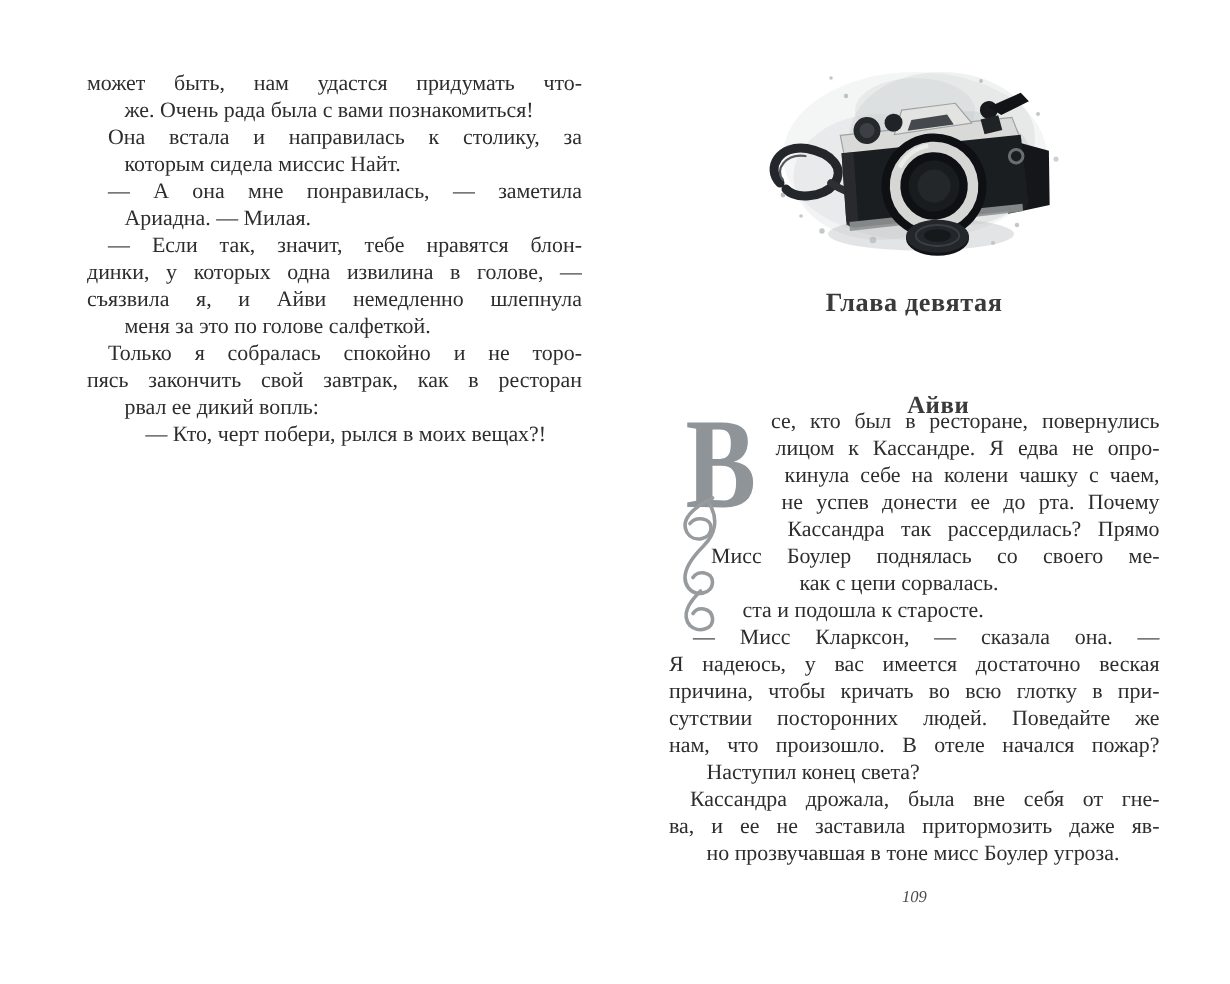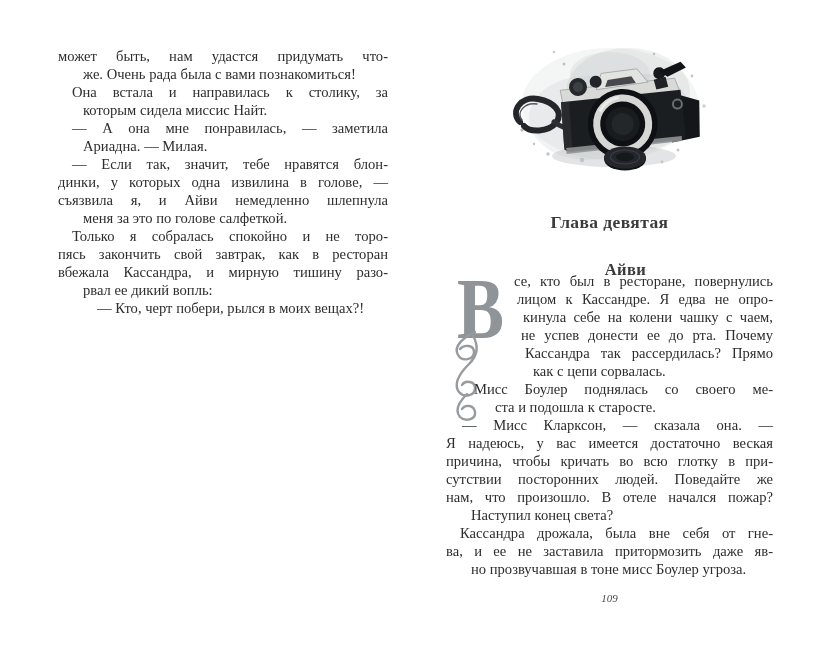--- a/index.html
+++ b/index.html
@@ -12,21 +12,21 @@
   .page.left{left:0;width:410px;}
   .page.right{left:410px;width:410px;}
   .textcol{position:absolute;font-size:14.6px;line-height:18px;}
   #leftcol{left:58px;top:47px;width:330px;}
   #rightcol{left:446px;top:272px;width:327px;}
   .line{text-align:justify;text-align-last:justify;height:18px;white-space:nowrap;}
   .line.end{text-align-last:left;margin-left:25px;}
   .line.j{white-space:normal;}
   .illus{position:absolute;left:492px;top:34px;width:230px;height:142px;}
   .chapter{
-    position:absolute;left:446px;top:212px;width:327px;margin:0;
+    position:absolute;left:446px;top:191px;width:327px;margin:0;
     text-align:center;font-size:17.5px;font-weight:bold;color:#3a3a3a;
     letter-spacing:.4px;
   }
   .subtitle{
     position:absolute;left:446px;top:244px;width:327px;margin:16px;
     text-align:center;font-size:16.5px;font-weight:bold;color:#3a3a3a;
     letter-spacing:.4px;
   }
   .dropcap{
     position:absolute;left:457px;top:266px;
@@ -49,21 +49,20 @@
       <div class="line j" style="padding-left: 14px;">Она встала и направилась к столику, за</div>
       <div class="line j end">которым сидела миссис Найт.</div>
       <div class="line j" style="padding-left: 14px;">— А она мне понравилась, — заметила</div>
       <div class="line j end">Ариадна. — Милая.</div>
       <div class="line j" style="padding-left: 14px;">— Если так, значит, тебе нравятся блон-</div>
       <div class="line j">динки, у которых одна извилина в голове, —</div>
       <div class="line j">съязвила я, и Айви немедленно шлепнула</div>
       <div class="line j end">меня за это по голове салфеткой.</div>
       <div class="line j" style="padding-left: 14px;">Только я собралась спокойно и не торо-</div>
       <div class="line j">пясь закончить свой завтрак, как в ресторан</div>
-      <div class="line j">вбежала Кассандра, и мирную тишину разо-</div>
       <div class="line j end">рвал ее дикий вопль:</div>
       <div class="line j end" style="padding-left: 14px;">— Кто, черт побери, рылся в моих вещах?!</div>
     </div>
 </div>
 
 <div class="page right"></div>
 
 <svg class="illus" viewBox="0 0 230 142" aria-hidden="true">
 
   <g fill="#b9bec0">
@@ -139,22 +138,22 @@
     <path d="M18,64 C10,72 5,80 11,87 C16,92 27,90 26,82 C25,75 16,74 13,79"></path>
   </g>
 </svg>
 
 <div id="rightcol" class="textcol">
     <div class="line j" style="padding-left: 68px;">се, кто был в ресторане, повернулись</div>
     <div class="line j" style="padding-left: 71px;">лицом к Кассандре. Я едва не опро-</div>
     <div class="line j" style="padding-left: 77px;">кинула себе на колени чашку с чаем,</div>
     <div class="line j" style="padding-left: 75px;">не успев донести ее до рта. Почему</div>
     <div class="line j" style="padding-left: 79px;">Кассандра так рассердилась? Прямо</div>
+    <div class="line j" style="padding-left: 28px;">Мисс Боулер поднялась со своего ме-</div>
     <div class="line j end" style="padding-left: 62px;">как с цепи сорвалась.</div>
-    <div class="line j" style="padding-left: 28px;">Мисс Боулер поднялась со своего ме-</div>
     <div class="line j end" style="padding-left: 24px;">ста и подошла к старосте.</div>
     <div class="line j" style="padding-left: 16px;">— Мисс Кларксон, — сказала она. —</div>
     <div class="line j">Я надеюсь, у вас имеется достаточно веская</div>
     <div class="line j">причина, чтобы кричать во всю глотку в при-</div>
     <div class="line j">сутствии посторонних людей. Поведайте же</div>
     <div class="line j">нам, что произошло. В отеле начался пожар?</div>
     <div class="line j end">Наступил конец света?</div>
     <div class="line j" style="padding-left: 14px;">Кассандра дрожала, была вне себя от гне-</div>
     <div class="line j">ва, и ее не заставила притормозить даже яв-</div>
     <div class="line j end">но прозвучавшая в тоне мисс Боулер угроза.</div>

